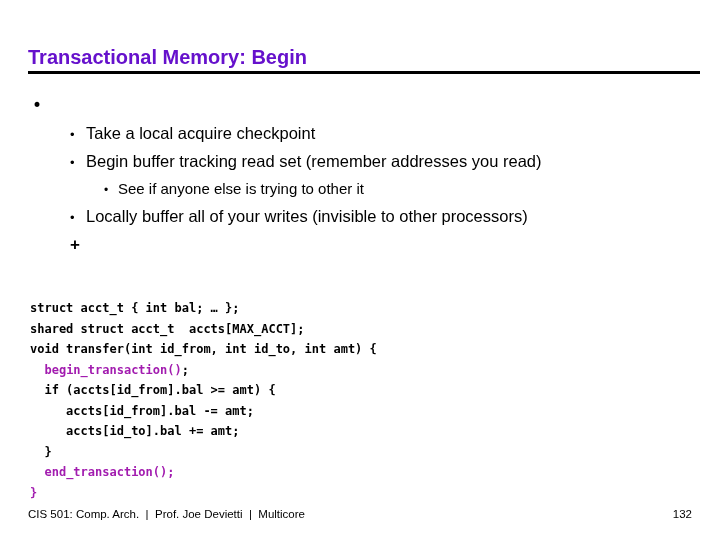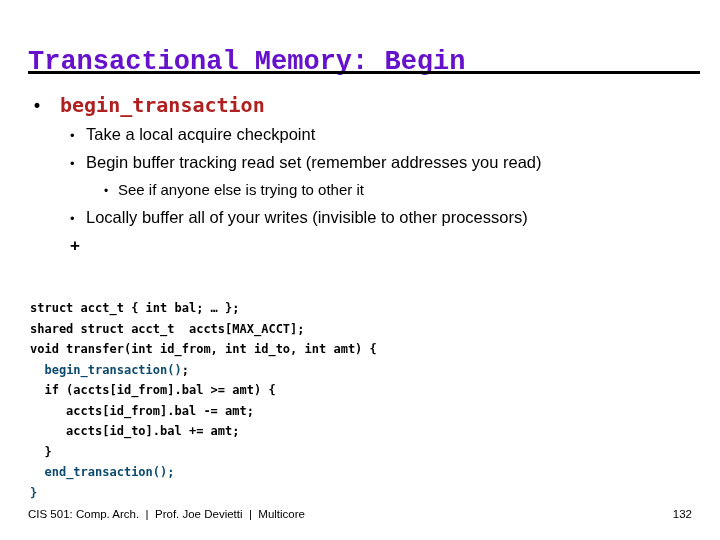--- a/index.html
+++ b/index.html
@@ -15,22 +15,22 @@
     font-family: "Liberation Sans", sans-serif;
     color: #000000;
   }
 
   
   .slide-title {
     position: absolute;
     left: 28px;
     top: 26px;
     width: 672px;
-    font-family: Liberation Mono, monospace;
-    font-size: 27px;
+    font-family: Liberation Sans, sans-serif;
+    font-size: 20px;
     line-height: 36px;
     color: #6611cc;
     letter-spacing: 0px;
     white-space: nowrap;
   }
   .title-rule {
     position: absolute;
     left: 28px;
     top: 71px;
     width: 672px;
@@ -116,21 +116,21 @@
     left: 30px;
     top: 298px;
     font-family: "DejaVu Sans Mono", monospace;
     font-size: 12px;
     line-height: 20.5px;
     font-weight: bold;
     color: #000000;
     white-space: pre;
   }
   .code-line { white-space: pre; }
-  .tok-red { color: #0c4a6e; }
+  .tok-red { color: #a21caf; }
 
   
   .footer {
     position: absolute;
     left: 28px;
     top: 508px;
     width: 672px;
     display: flex;
     justify-content: space-between;
     align-items: baseline;
@@ -143,21 +143,20 @@
 </head>
 <body>
 
 <h1 class="slide-title">Transactional Memory: Begin</h1>
 
 <div class="title-rule"></div>
 
 <div class="bullets">
     <div class="bullet-row lvl1">
       <span class="marker">•</span>
-      <span class="btext">begin_transaction</span>
     </div>
     <div class="bullet-row lvl2">
       <span class="marker">•</span>
       <span class="btext">Take a local acquire checkpoint</span>
     </div>
     <div class="bullet-row lvl2">
       <span class="marker">•</span>
       <span class="btext">Begin buffer tracking read set (remember addresses you read)</span>
     </div>
     <div class="bullet-row lvl3">

